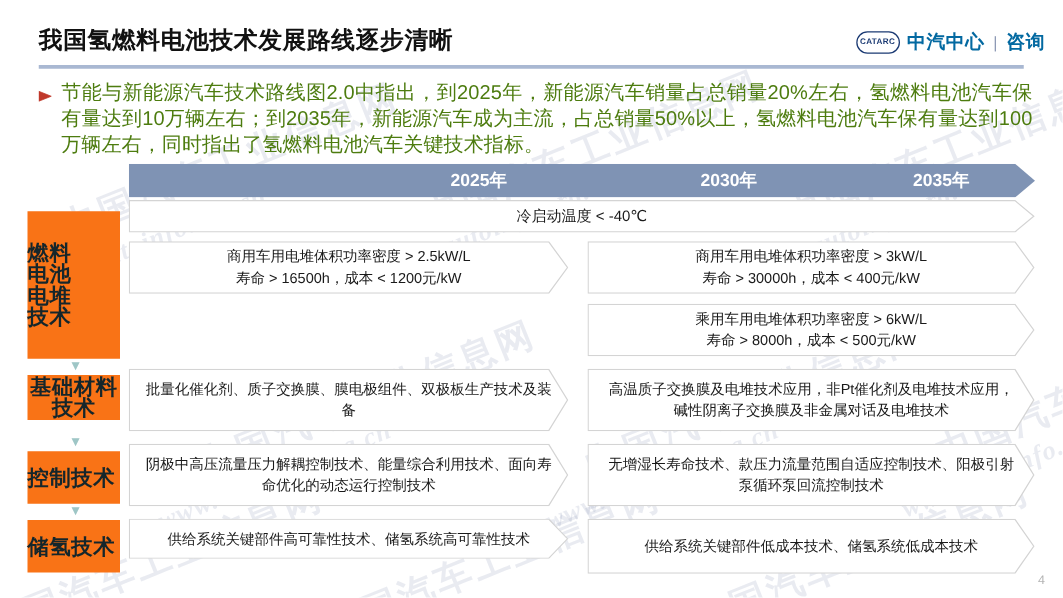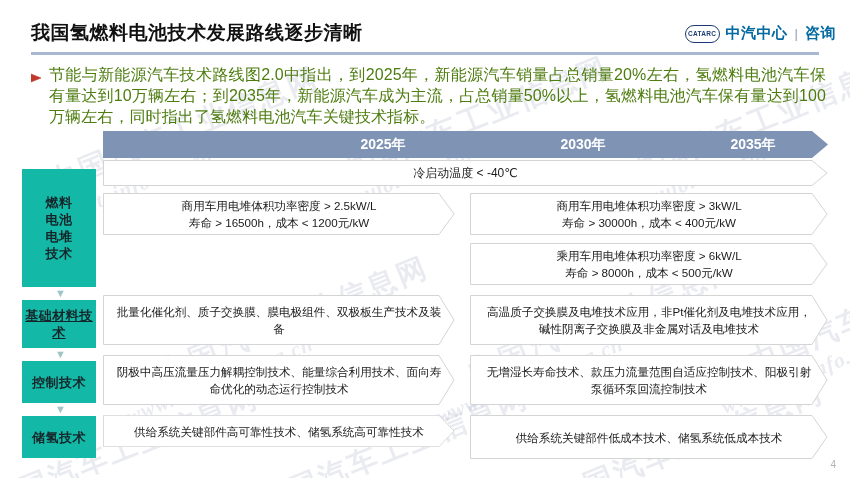--- a/index.html
+++ b/index.html
@@ -171,28 +171,28 @@
     width: 725px;
     height: 26px;
   }
   .coldstart-shape svg { display: block; }
 
   
   .cat {
     position: absolute;
     left: 22px;
     width: 74px;
-    background: #14b8a6;
+    background: #f97316;
     color: #15262b;
-    font-size: 13px;
+    font-size: 17px;
     font-weight: bold;
     line-height: 17px;
     display: flex;
     align-items: center;
-    justify-content: center;
+    justify-content: flex-start;
     text-align: center;
     letter-spacing: 0.5px;
   }
   .cat-arrow {
     position: absolute;
     left: 55px;
     width: 9px;
     color: #9ec6c6;
     font-size: 11px;
     line-height: 1;
@@ -287,21 +287,21 @@
   <div class="coldstart-inner">冷启动温度 &lt; -40℃</div>
 
   <div class="cat" style="top:38px; height:118px;">
     <span style="white-space:pre-line;">燃料
 电池
 电堆
 技术</span>
   </div>
   <div class="cat-arrow" style="top:157px;">▼</div>
 
-  <div class="cat" style="top:169px; height:48px;text-decoration:underline;">
+  <div class="cat" style="top:169px; height:36px;">
     <span>基础材料技术</span>
   </div>
   <div class="cat-arrow" style="top:218px;">▼</div>
 
   <div class="cat" style="top:230px; height:42px;">
     <span>控制技术</span>
   </div>
   <div class="cat-arrow" style="top:273px;">▼</div>
 
   <div class="cat" style="top:285px; height:42px;">

